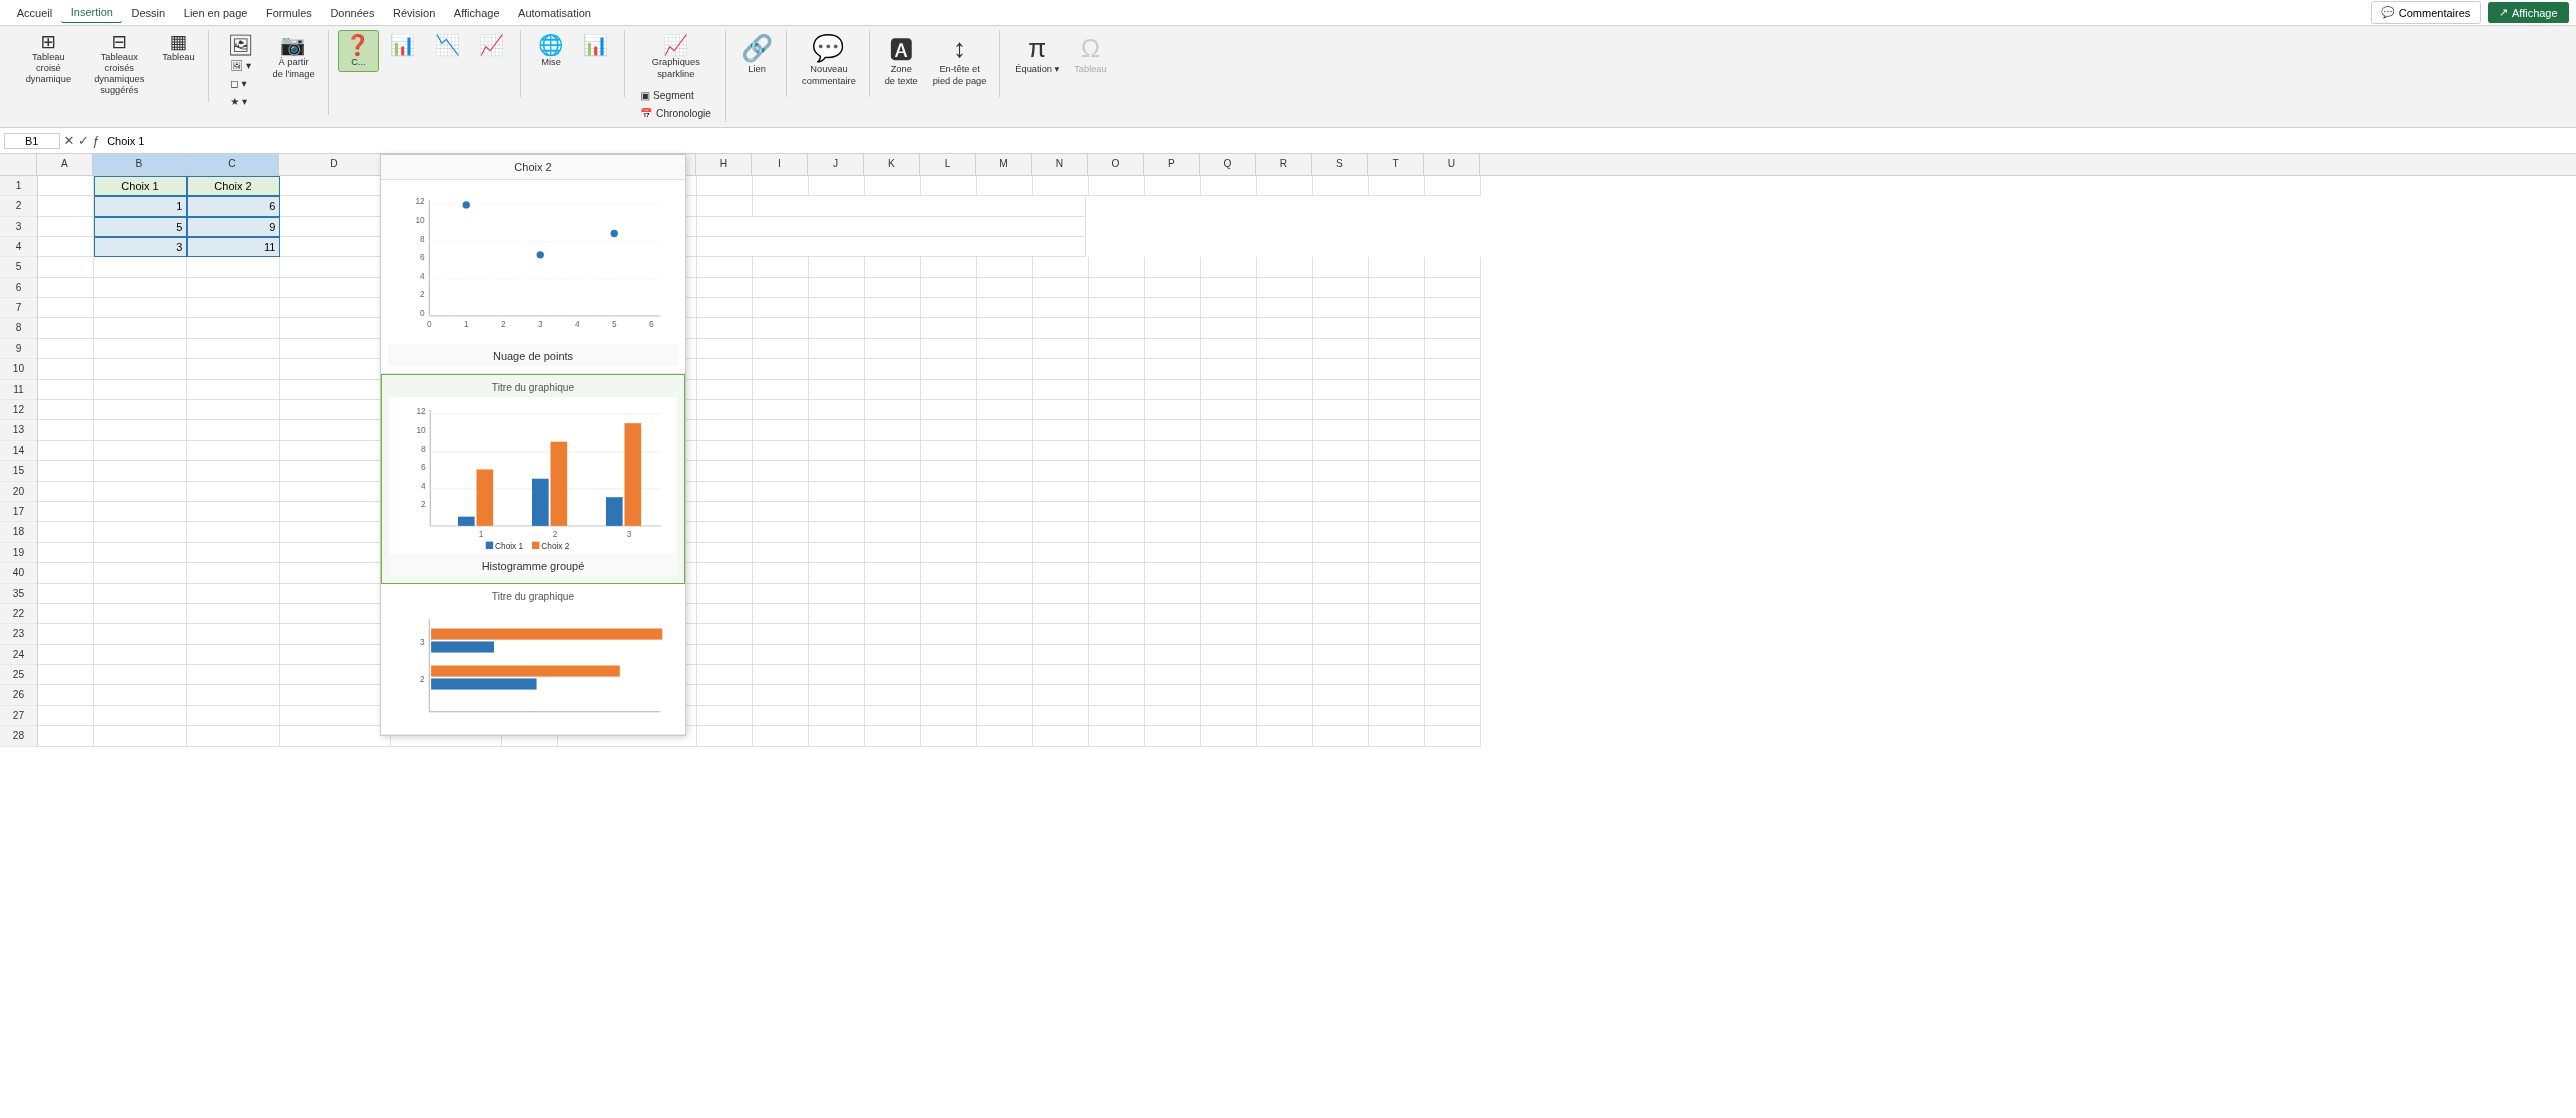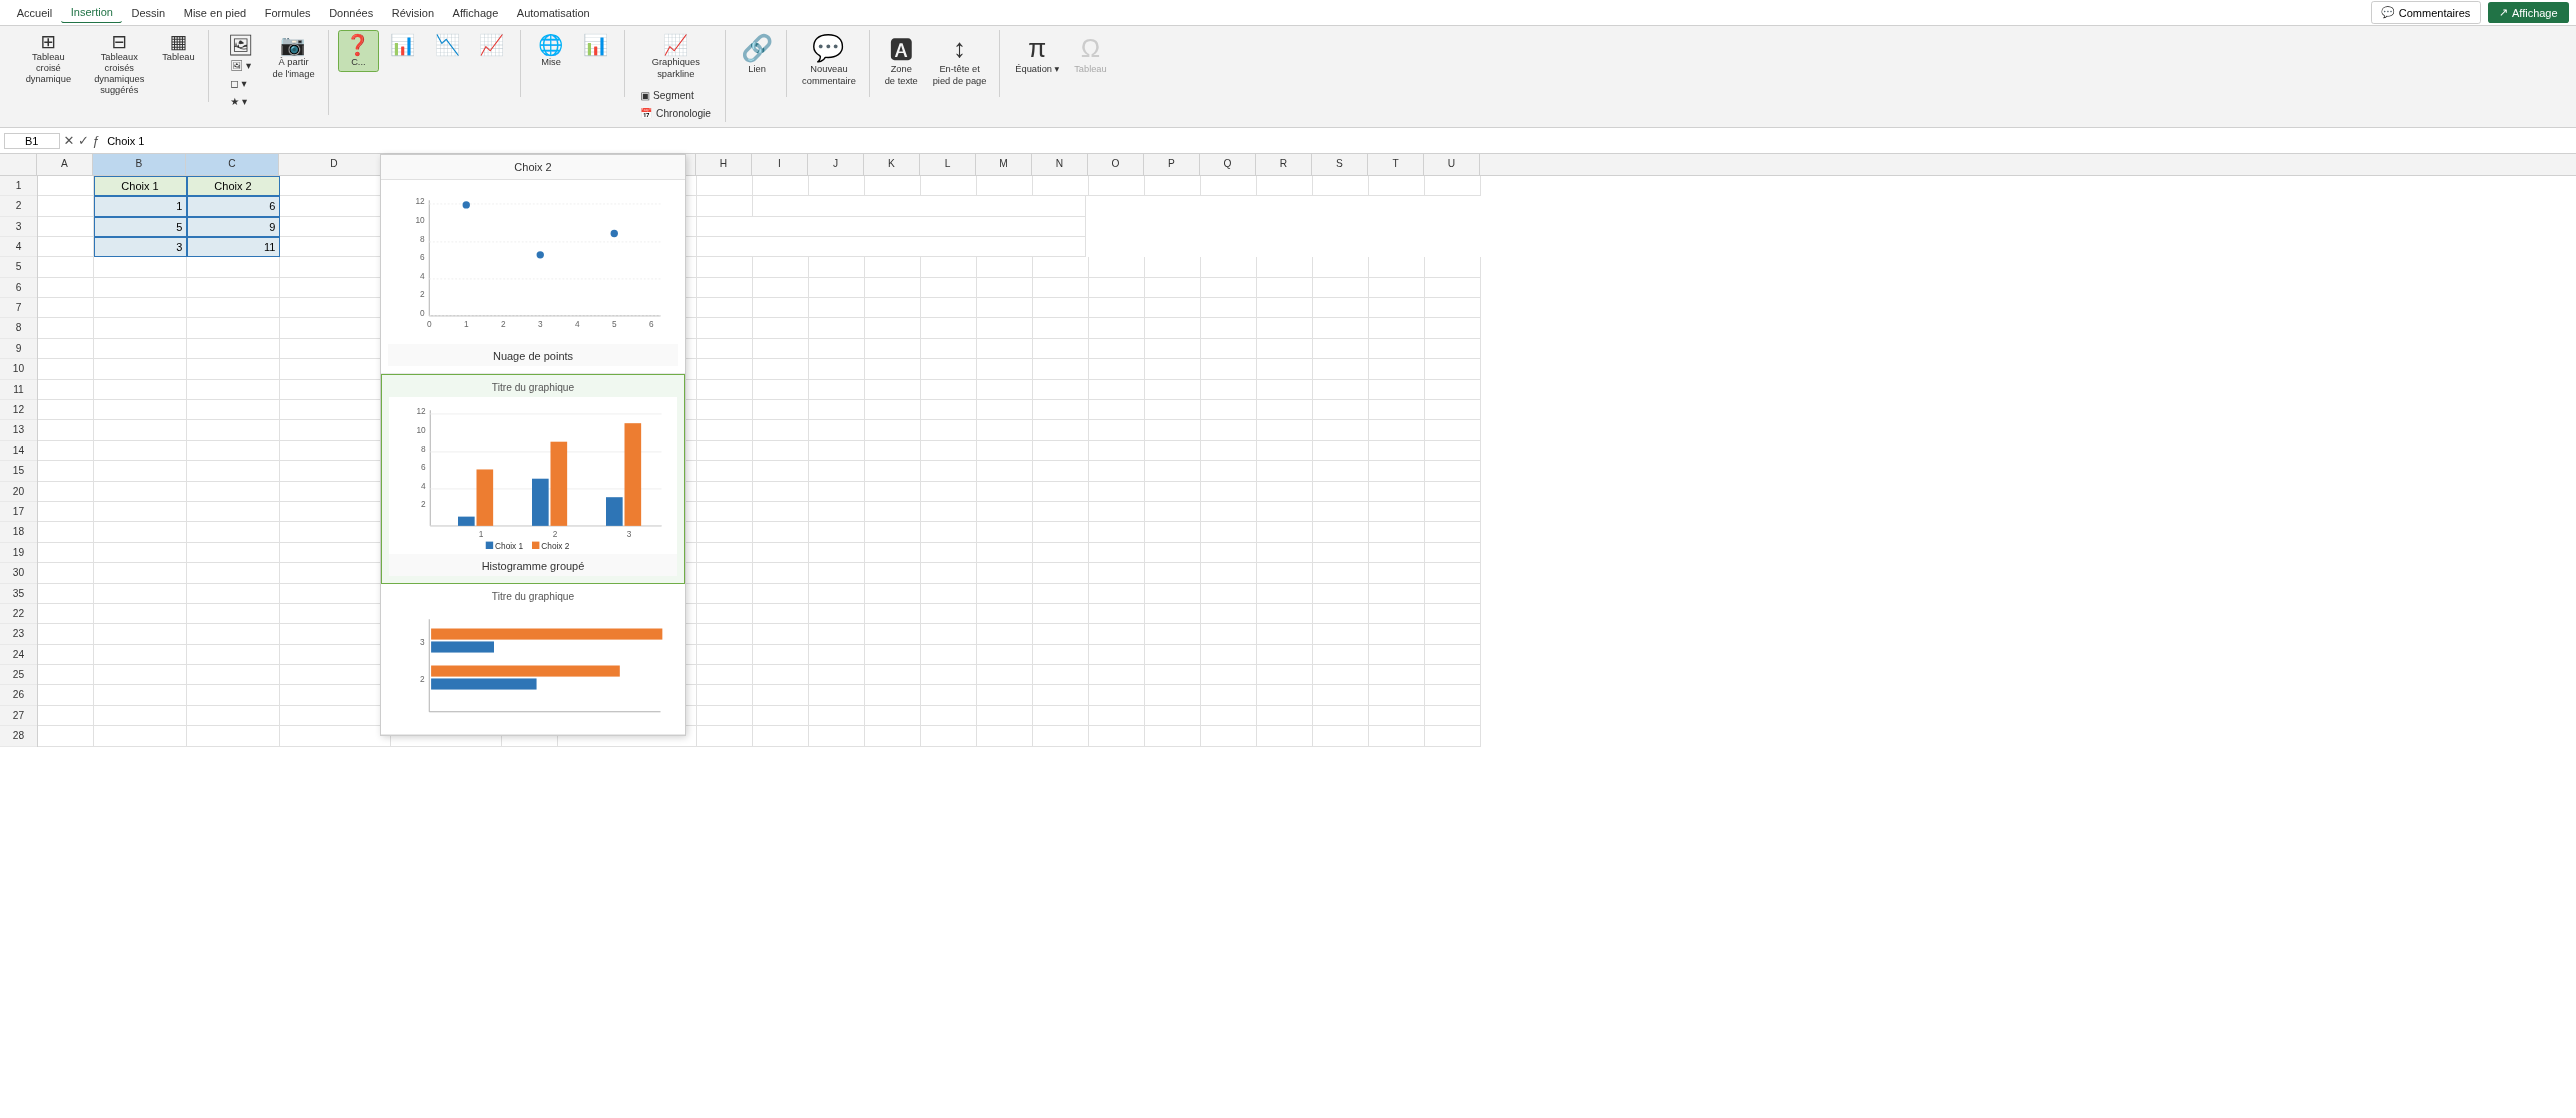--- a/index.html
+++ b/index.html
@@ -275,21 +275,21 @@
       background: #fff;
     }
   </style>
 </head>
 <body>
 
 <div class="menu-bar">
   <span class="menu-item">Accueil</span>
   <span class="menu-item active">Insertion</span>
   <span class="menu-item">Dessin</span>
-  <span class="menu-item">Mise en pied</span>
+  <span class="menu-item">Lien en page</span>
   <span class="menu-item">Formules</span>
   <span class="menu-item">Données</span>
   <span class="menu-item">Révision</span>
   <span class="menu-item">Affichage</span>
   <span class="menu-item">Automatisation</span>
   <div class="menu-right">
     <button class="btn-comments">
       <span>💬</span>
       <span>Commentaires</span>
     </button>
@@ -475,21 +475,21 @@
       <div class="row-num">10</div>
       <div class="row-num">11</div>
       <div class="row-num">12</div>
       <div class="row-num">13</div>
       <div class="row-num">14</div>
       <div class="row-num">15</div>
       <div class="row-num">20</div>
       <div class="row-num">17</div>
       <div class="row-num">18</div>
       <div class="row-num">19</div>
-      <div class="row-num">30</div>
+      <div class="row-num">40</div>
       <div class="row-num">35</div>
       <div class="row-num">22</div>
       <div class="row-num">23</div>
       <div class="row-num">24</div>
       <div class="row-num">25</div>
       <div class="row-num">26</div>
       <div class="row-num">27</div>
       <div class="row-num">28</div>
     </div>
 

